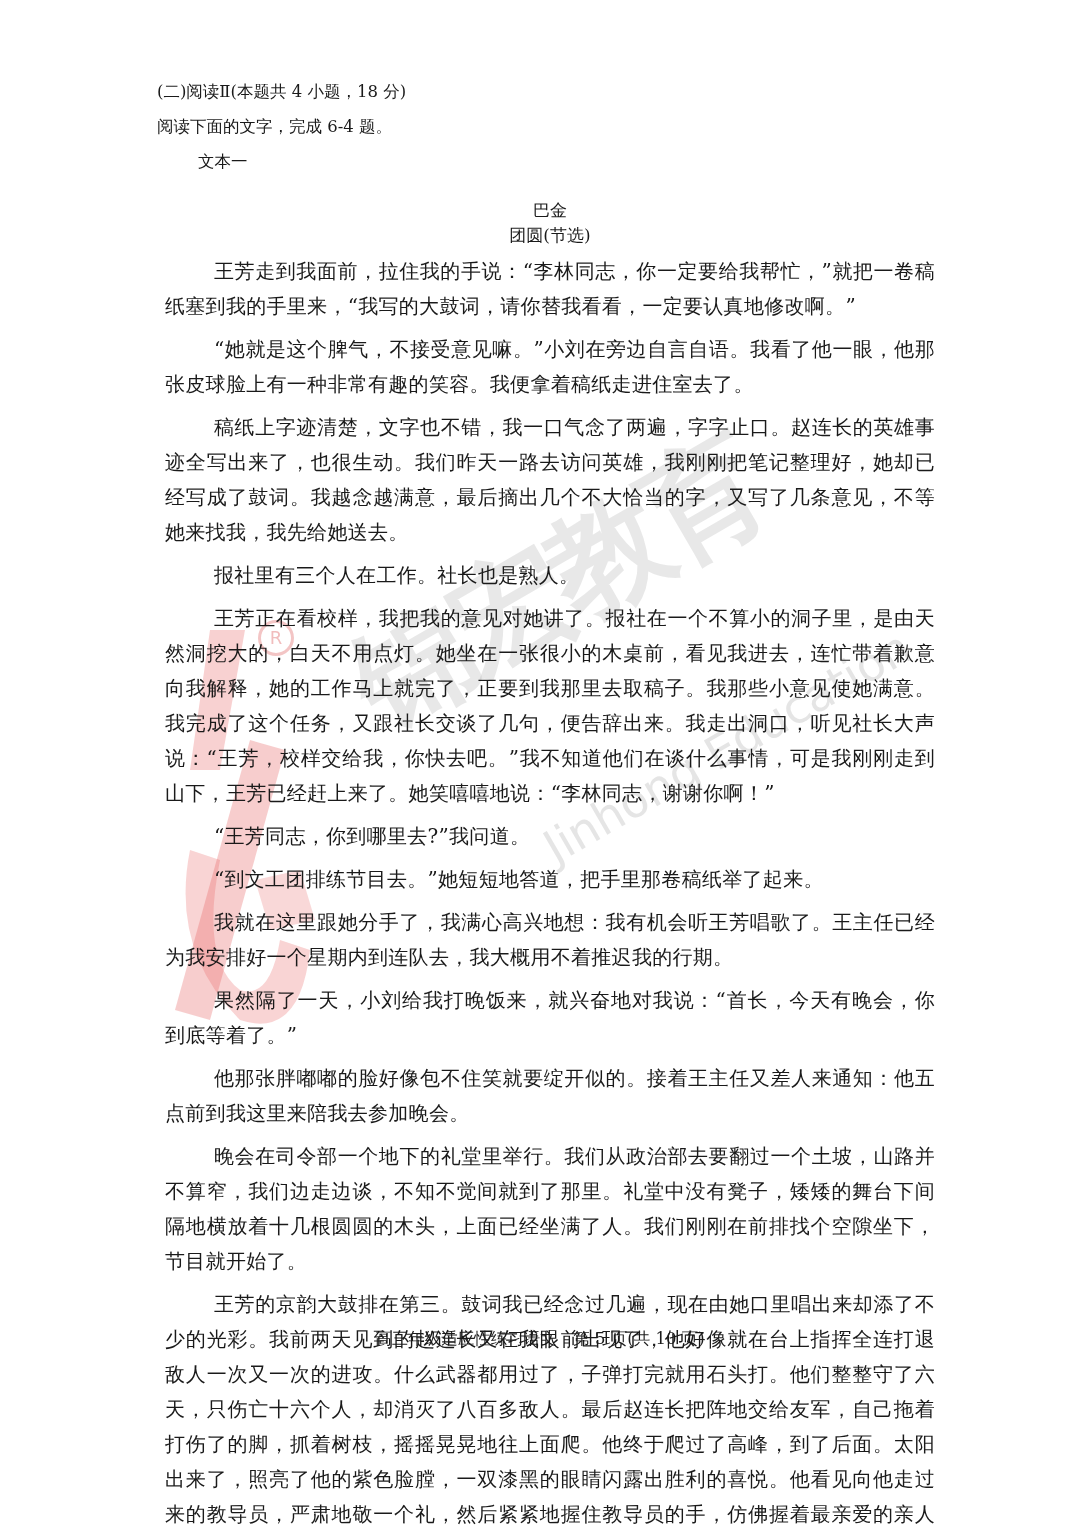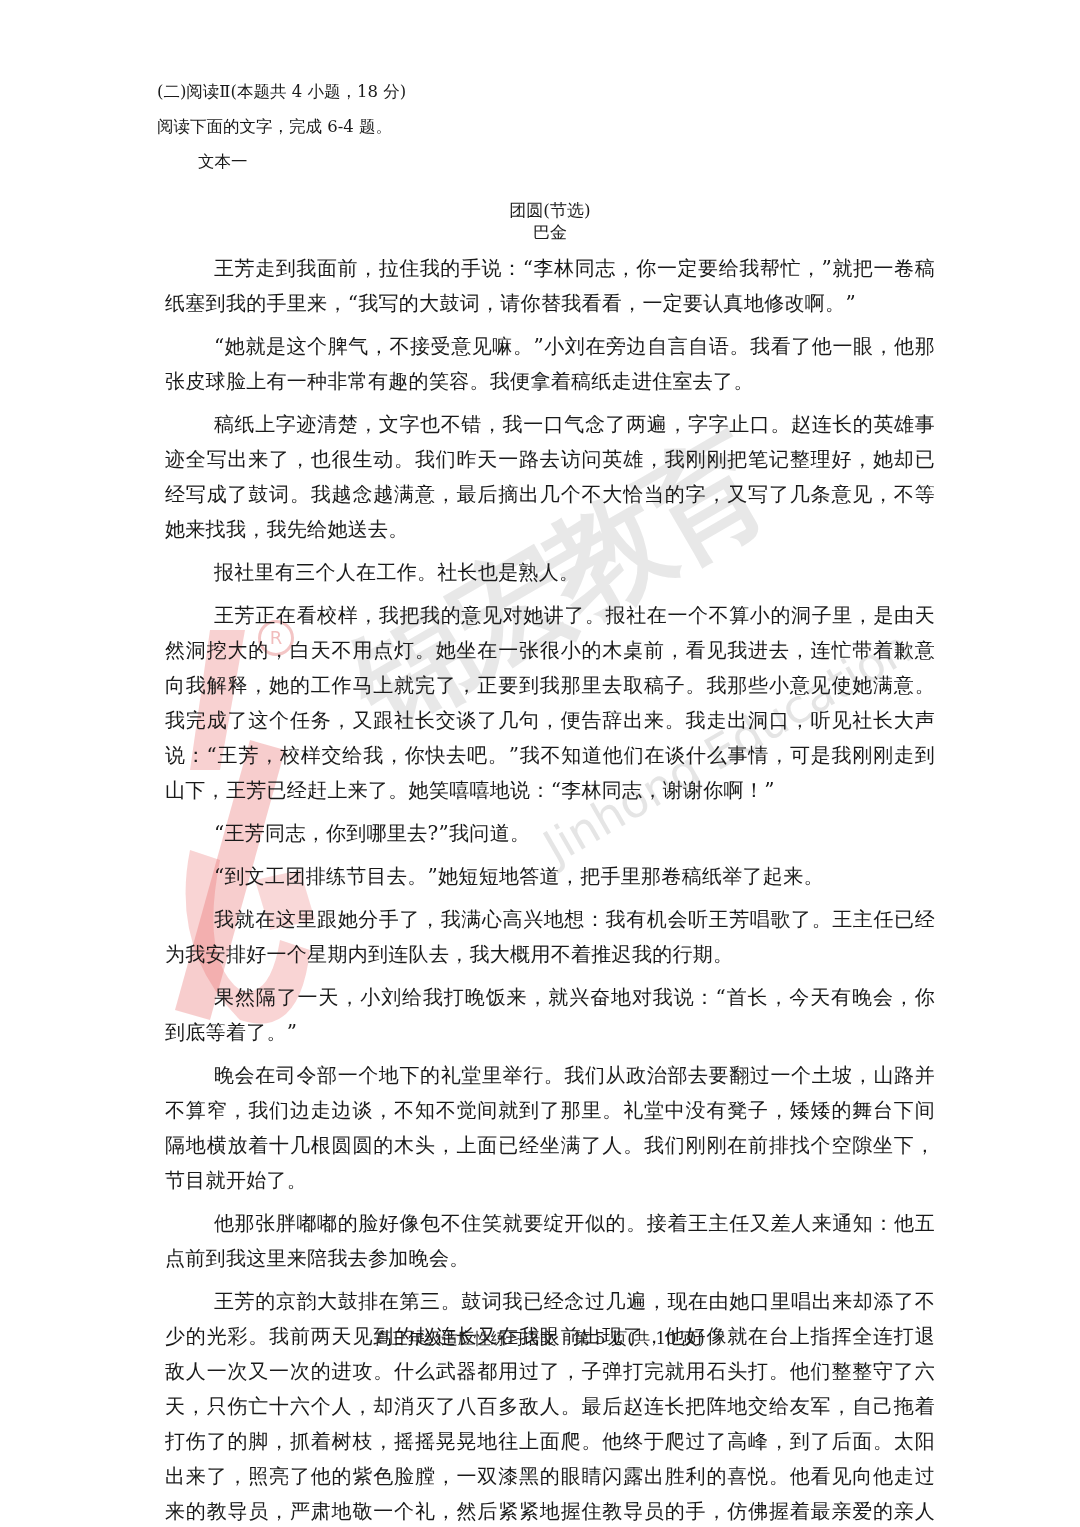--- a/index.html
+++ b/index.html
@@ -48,31 +48,31 @@
   <div class="watermark wm-reg">R</div>
   <div class="watermark wm-gray">锦宏教育</div>
   <div class="watermark wm-gray-en">Jinhong Education</div>
 
   <div class="content">
     <div class="line">(二)阅读Ⅱ(本题共 4 小题，18 分)</div>
     <div class="line">阅读下面的文字，完成 6-4 题。</div>
     <div class="line" style="padding-left:41px;">文本一</div>
 
     <div style="height:20px;"></div>
+    <div class="title" style="margin-bottom:3px;">巴金</div>
     <div class="title">团圆(节选)</div>
-    <div class="title" style="margin-bottom:3px;">巴金</div>
 
     <p class="para">王芳走到我面前，拉住我的手说：“李林同志，你一定要给我帮忙，”就把一卷稿纸塞到我的手里来，“我写的大鼓词，请你替我看看，一定要认真地修改啊。”</p>
     <p class="para">“她就是这个脾气，不接受意见嘛。”小刘在旁边自言自语。我看了他一眼，他那张皮球脸上有一种非常有趣的笑容。我便拿着稿纸走进住室去了。</p>
     <p class="para">稿纸上字迹清楚，文字也不错，我一口气念了两遍，字字止口。赵连长的英雄事迹全写出来了，也很生动。我们昨天一路去访问英雄，我刚刚把笔记整理好，她却已经写成了鼓词。我越念越满意，最后摘出几个不大恰当的字，又写了几条意见，不等她来找我，我先给她送去。</p>
     <p class="para">报社里有三个人在工作。社长也是熟人。</p>
     <p class="para">王芳正在看校样，我把我的意见对她讲了。报社在一个不算小的洞子里，是由天然洞挖大的，白天不用点灯。她坐在一张很小的木桌前，看见我进去，连忙带着歉意向我解释，她的工作马上就完了，正要到我那里去取稿子。我那些小意见使她满意。我完成了这个任务，又跟社长交谈了几句，便告辞出来。我走出洞口，听见社长大声说：“王芳，校样交给我，你快去吧。”我不知道他们在谈什么事情，可是我刚刚走到山下，王芳已经赶上来了。她笑嘻嘻地说：“李林同志，谢谢你啊！”</p>
     <p class="para">“王芳同志，你到哪里去?”我问道。</p>
     <p class="para">“到文工团排练节目去。”她短短地答道，把手里那卷稿纸举了起来。</p>
     <p class="para">我就在这里跟她分手了，我满心高兴地想：我有机会听王芳唱歌了。王主任已经为我安排好一个星期内到连队去，我大概用不着推迟我的行期。</p>
     <p class="para">果然隔了一天，小刘给我打晚饭来，就兴奋地对我说：“首长，今天有晚会，你到底等着了。”</p>
+    <p class="para">他那张胖嘟嘟的脸好像包不住笑就要绽开似的。接着王主任又差人来通知：他五点前到我这里来陪我去参加晚会。</p>
     <p class="para">晚会在司令部一个地下的礼堂里举行。我们从政治部去要翻过一个土坡，山路并不算窄，我们边走边谈，不知不觉间就到了那里。礼堂中没有凳子，矮矮的舞台下间隔地横放着十几根圆圆的木头，上面已经坐满了人。我们刚刚在前排找个空隙坐下，节目就开始了。</p>
-    <p class="para">他那张胖嘟嘟的脸好像包不住笑就要绽开似的。接着王主任又差人来通知：他五点前到我这里来陪我去参加晚会。</p>
     <p class="para">王芳的京韵大鼓排在第三。鼓词我已经念过几遍，现在由她口里唱出来却添了不少的光彩。我前两天见到的赵连长又在我眼前出现了，他好像就在台上指挥全连打退敌人一次又一次的进攻。什么武器都用过了，子弹打完就用石头打。他们整整守了六天，只伤亡十六个人，却消灭了八百多敌人。最后赵连长把阵地交给友军，自己拖着打伤了的脚，抓着树枝，摇摇晃晃地往上面爬。他终于爬过了高峰，到了后面。太阳出来了，照亮了他的紫色脸膛，一双漆黑的眼睛闪露出胜利的喜悦。他看见向他走过来的教导员，严肃地敬一个礼，然后紧紧地握住教导员的手，仿佛握着最亲爱的亲人的手一样……</p>
   </div>
 
   <div class="footer">高三年级适应性练习语文　第 5 页(共 10 页)</div>
 </div>
 
 </body></html>

